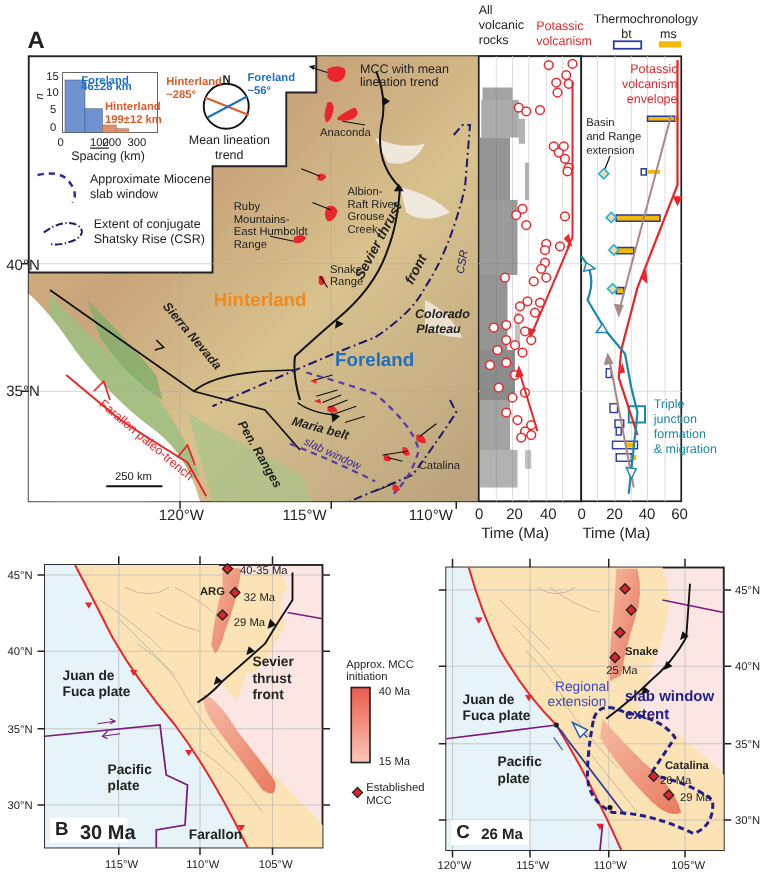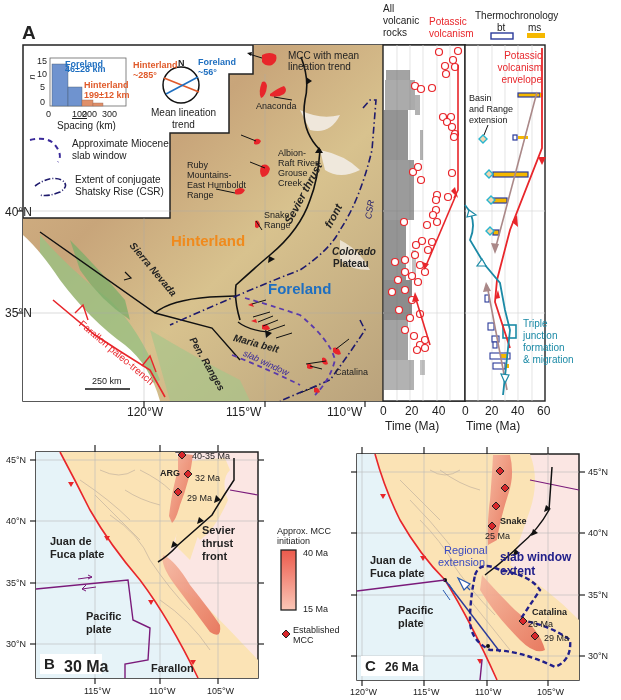--- a/index.html
+++ b/index.html
@@ -508,21 +508,21 @@
 <div class="abs small" style="left:187px;top:170px;">Mountains-</div>
 <div class="abs small" style="left:187px;top:180px;">East Humboldt</div>
 <div class="abs small" style="left:187px;top:190px;">Range</div>
 <div class="abs small" style="left:264px;top:210px;">Snake</div>
 <div class="abs small" style="left:264px;top:220px;">Range</div>
 <div class="abs" style="left:171px;top:232px;font-size:15px;font-weight:bold;color:#f08a1c;">Hinterland</div>
 <div class="abs" style="left:268px;top:280px;font-size:15px;font-weight:bold;color:#1f6fc0;">Foreland</div>
 <div class="abs" style="left:282px;top:220px;font-size:11px;font-weight:bold;font-style:italic;transform:rotate(-62deg);transform-origin:left top;">Sevier thrust</div>
 <div class="abs" style="left:322px;top:224px;font-size:11px;font-weight:bold;font-style:italic;transform:rotate(-62deg);transform-origin:left top;">front</div>
 <div class="abs" style="left:332px;top:246px;font-size:10px;font-weight:bold;font-style:italic;">Colorado</div>
-<div class="abs" style="left:333px;top:258px;font-size:10px;font-weight:bold;">Plateau</div>
+<div class="abs" style="left:333px;top:258px;font-size:10px;font-weight:bold;font-style:italic;">Plateau</div>
 <div class="abs" style="left:363px;top:218px;font-size:9px;font-style:italic;color:#1e1a6c;transform:rotate(-80deg);transform-origin:left top;">CSR</div>
 <div class="abs" style="left:136px;top:240px;font-size:10px;font-weight:bold;font-style:italic;transform:rotate(50deg);transform-origin:left top;">Sierra Nevada</div>
 <div class="abs" style="left:84px;top:318px;font-size:10px;color:#e8262b;transform:rotate(40deg);transform-origin:left top;">Farallon paleo-trench</div>
 <div class="abs" style="left:235px;top:332px;font-size:10px;font-weight:bold;font-style:italic;transform:rotate(15deg);transform-origin:left top;">Maria belt</div>
 <div class="abs" style="left:197px;top:335px;font-size:10px;font-weight:bold;font-style:italic;transform:rotate(60deg);transform-origin:left top;">Pen. Ranges</div>
 <div class="abs" style="left:246px;top:348px;font-size:9px;font-style:italic;color:#3a2a9a;transform:rotate(25deg);transform-origin:left top;">slab window</div>
 <div class="abs small" style="left:335px;top:367px;">Catalina</div>
 <div class="abs small" style="left:92px;top:376px;">250 km</div>
 
 <div class="abs ax" style="left:5px;top:205px;">40°N</div>

